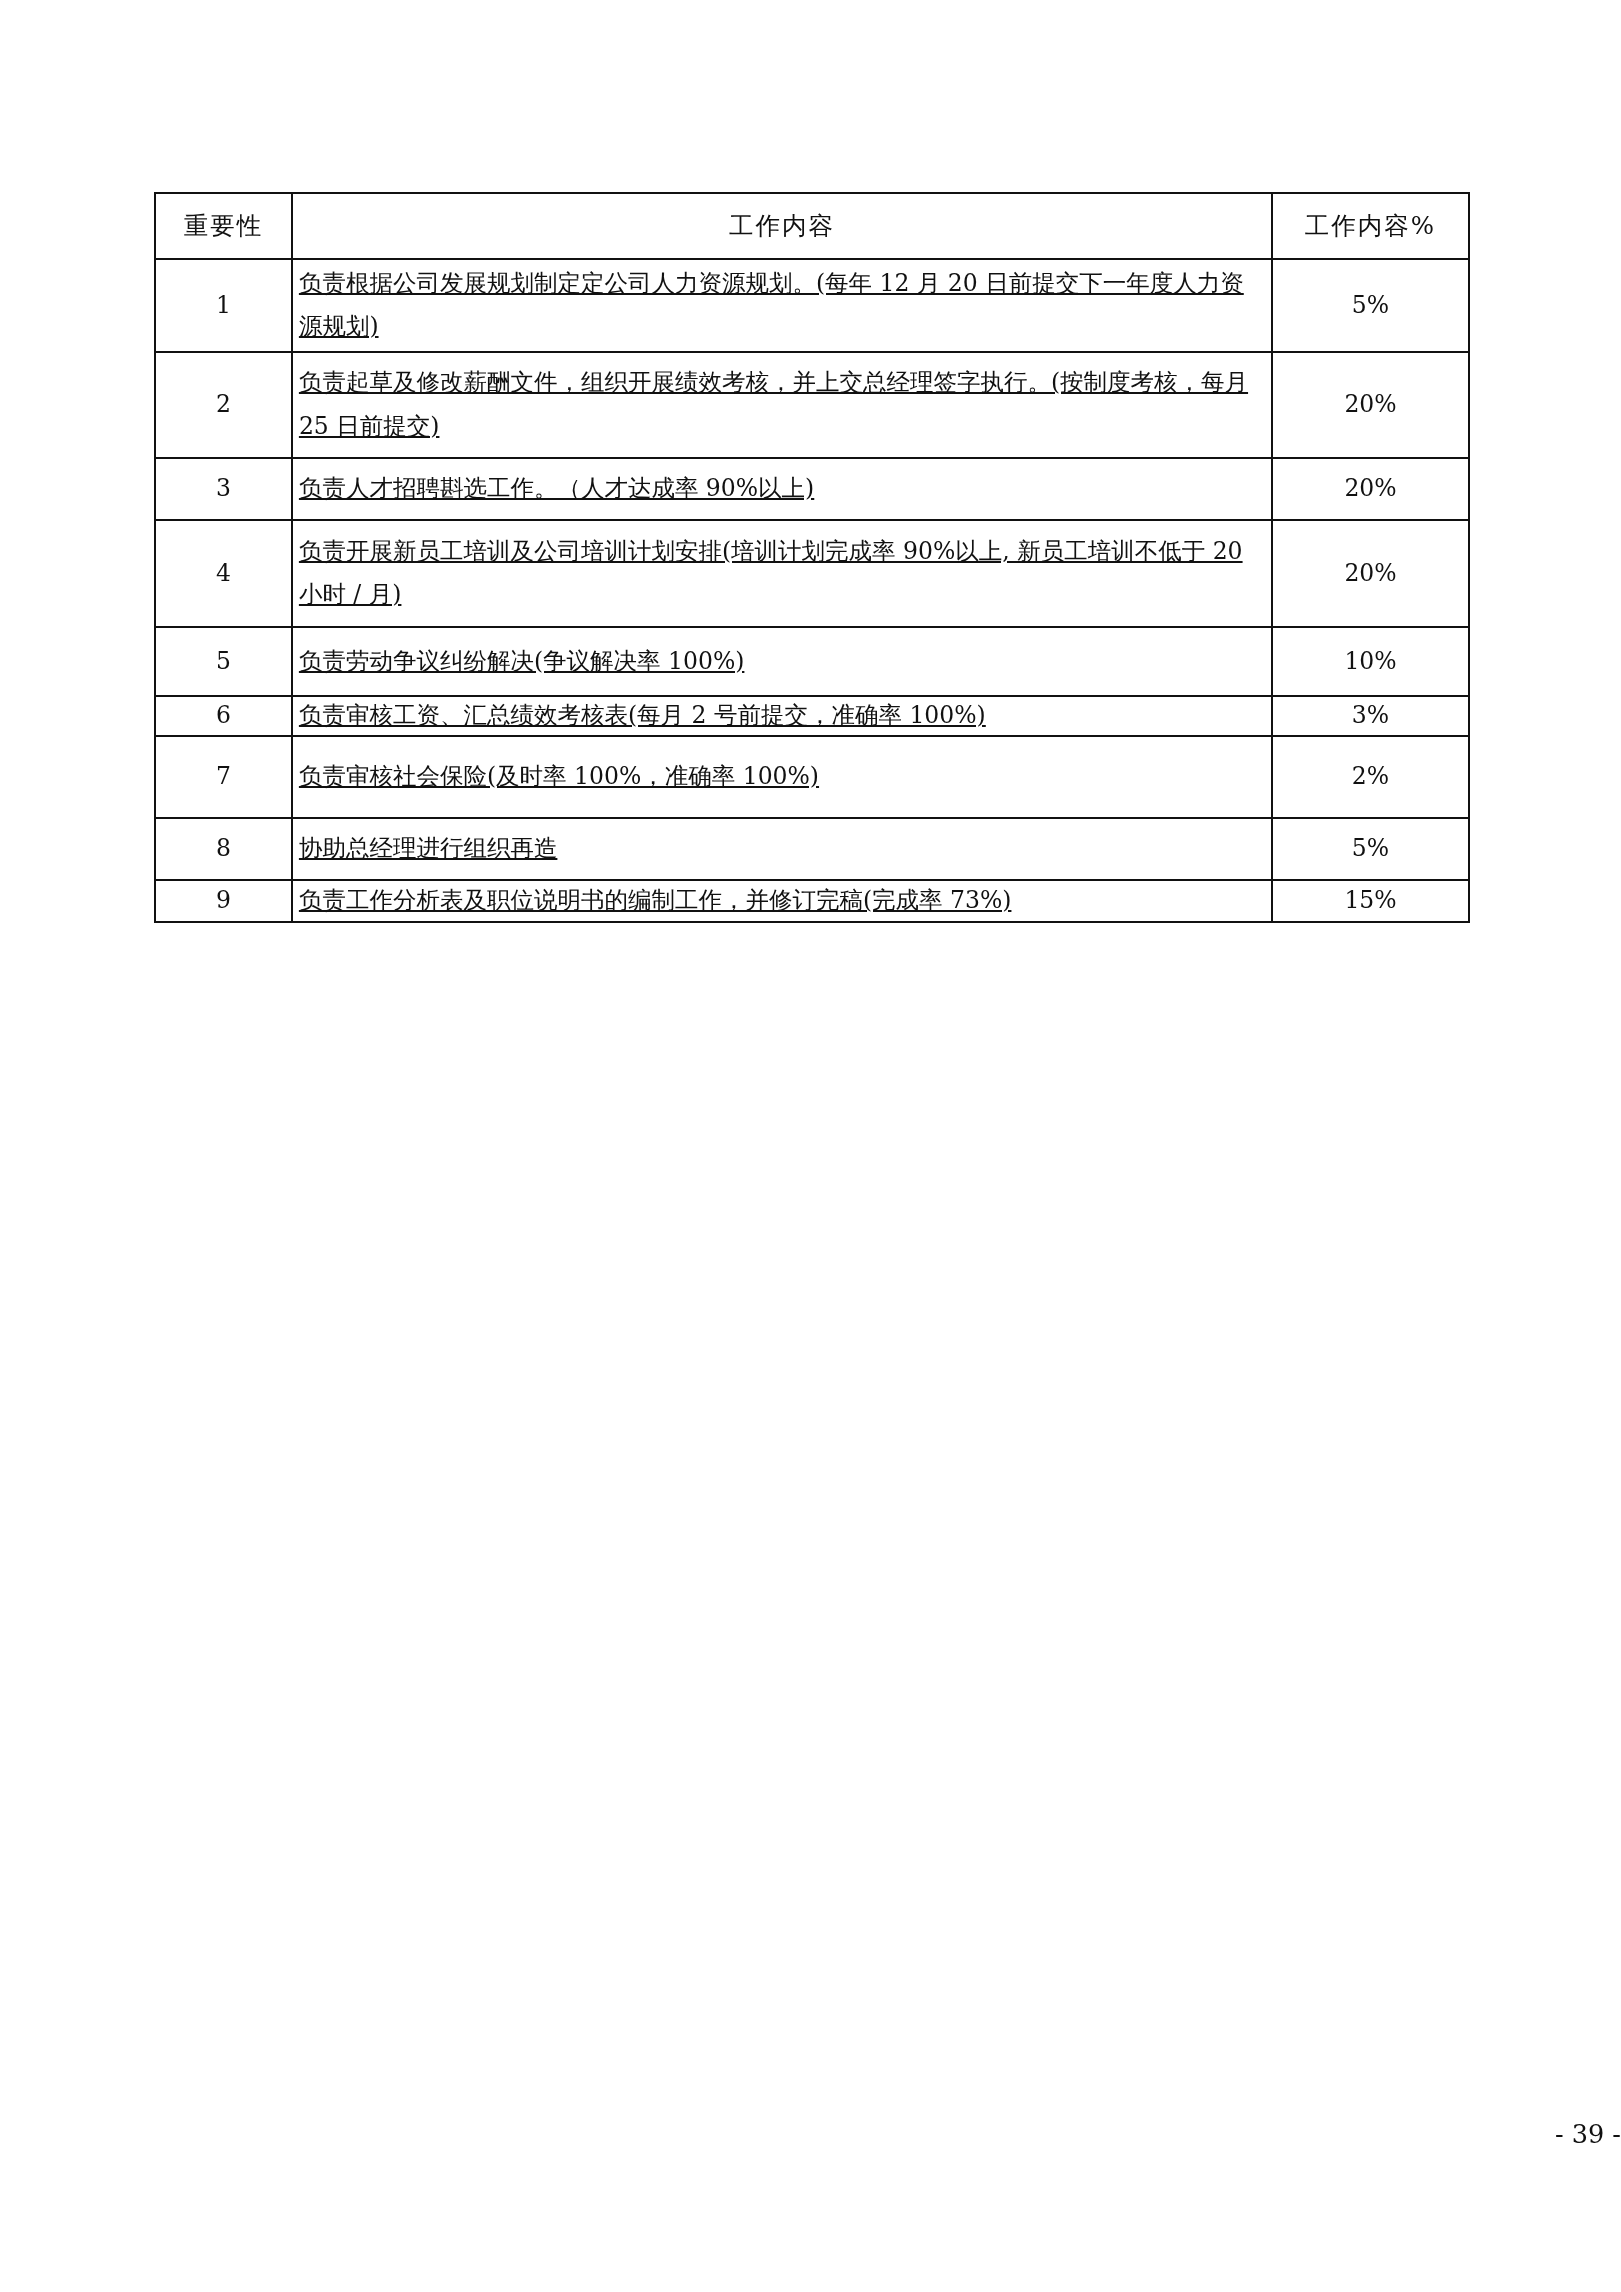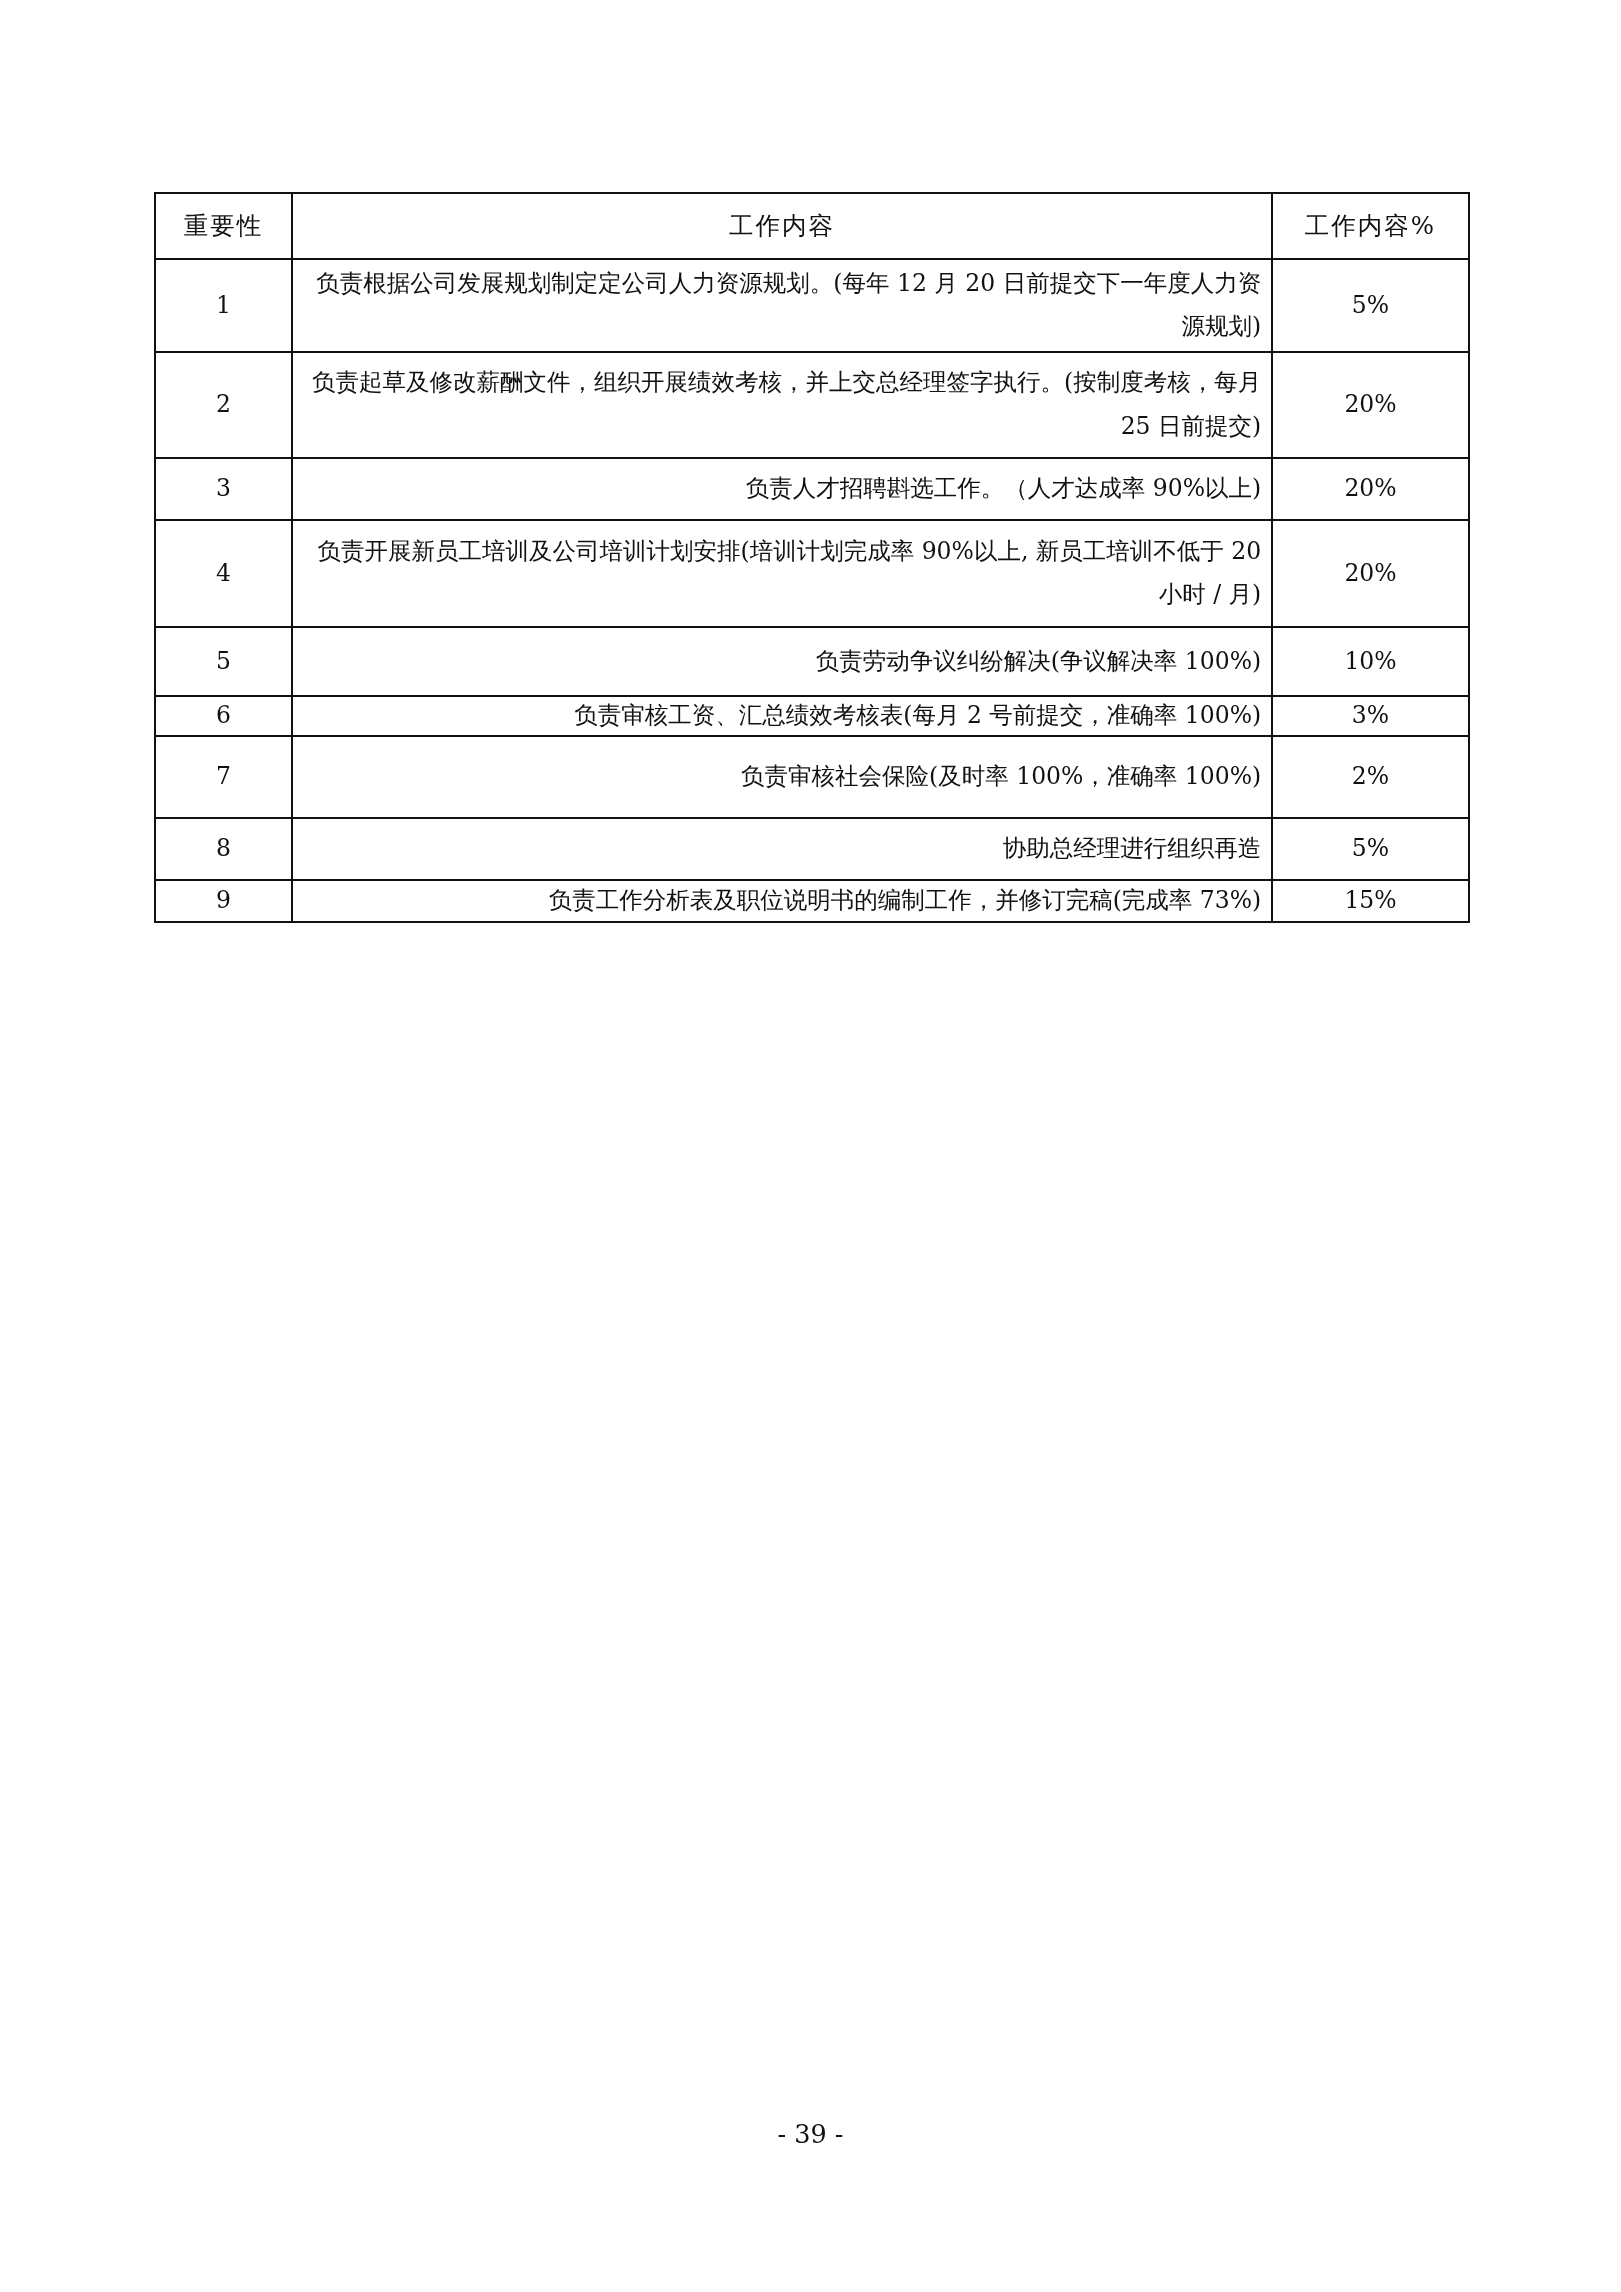--- a/index.html
+++ b/index.html
@@ -37,40 +37,41 @@
     line-height: 1.85;
     overflow: hidden;
   }
   table.duty-table th {
     text-align: center;
     letter-spacing: 2px;
     font-size: 24.5px;
   }
   td.col-importance, td.col-time { text-align: center; }
   td.col-content {
-    text-align: right;
+    text-align: left;
     padding: 2px 9.8px 2px 5.9px;
+    text-decoration: underline;
   }
   tr.rh  { height: 66px; }
   tr.r1  { height: 87px; }
   tr.r2  { height: 106px; }
   tr.r3  { height: 62px; }
   tr.r4  { height: 107px; }
   tr.r5  { height: 69px; }
   tr.r6  { height: 40px; }
   tr.r6 td, tr.r9 td { line-height: 1.4; }
   tr.r7  { height: 82px; }
   tr.r8  { height: 62px; }
   tr.r9  { height: 42px; }
   .page-number {
     position: absolute;
     top: 2119px;
     left: 0;
     width: 1621px;
-    text-align: center;
+    text-align: right;
     font-size: 25.5px;
     color: #111111;
   }
   .watermark {
     position: absolute;
     top: 2199px;
     right: 11.8px;
     font-family: "DejaVu Sans", "Liberation Sans", sans-serif;
     font-size: 43px;
     font-weight: bold;

